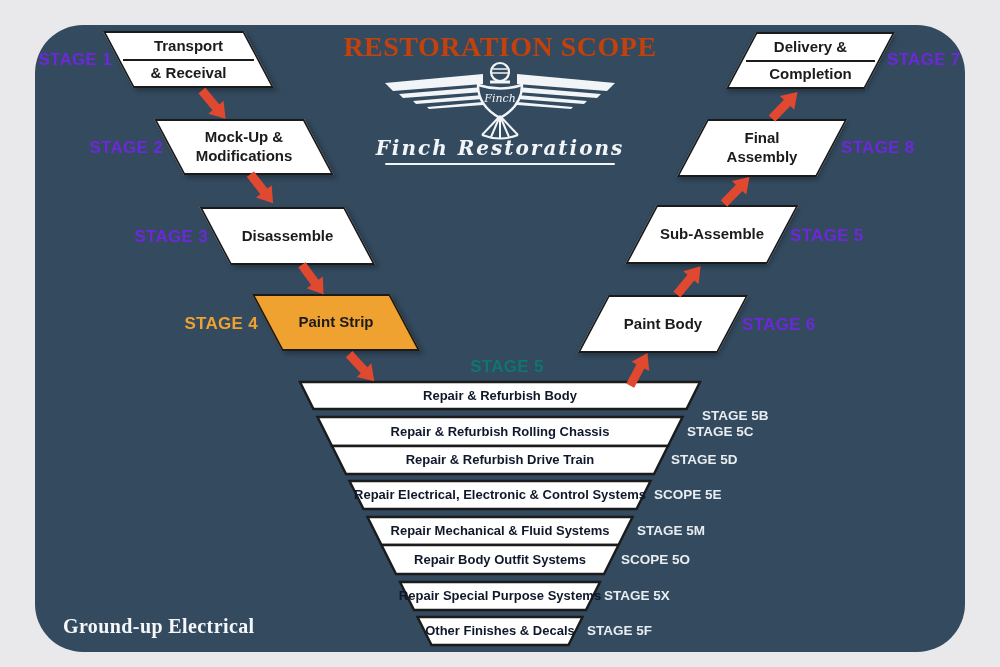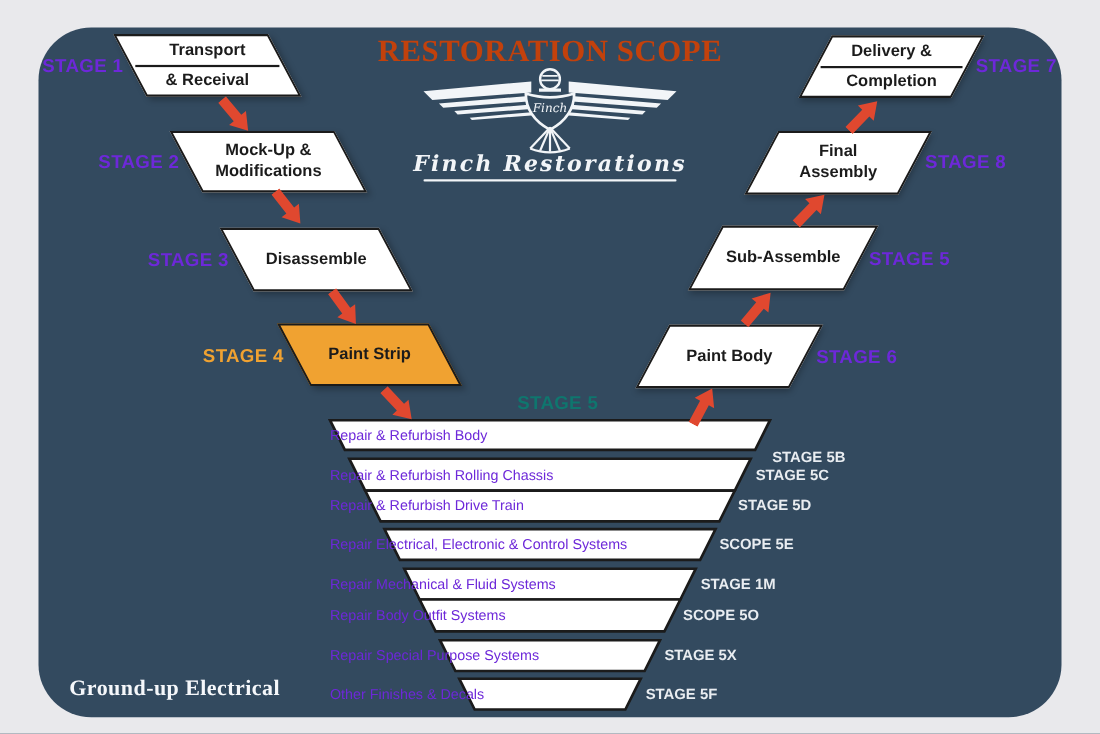--- a/index.html
+++ b/index.html
@@ -35,22 +35,22 @@
     letter-spacing:0.3px;white-space:nowrap;
   }
   .align-r{text-align:right;}
   .stage-label.hl-text{color:#F0A231;}
   
   .funnel-heading{
     position:absolute;left:407px;top:357px;width:200px;text-align:center;
     font-weight:bold;font-size:17px;color:#0f766e;letter-spacing:0.3px;
   }
   .row-title{
-    position:absolute;left:300px;width:400px;
-    font-weight:normal;font-size:13px;color:#6d28d9;white-space:nowrap;
+    position:absolute;left:300px;width:400px;text-align:center;
+    font-weight:bold;font-size:13px;color:#0f172a;white-space:nowrap;
   }
   .row-label{
     position:absolute;font-weight:bold;font-size:13.5px;color:#E9EDF1;white-space:nowrap;
   }
   
   .arrow{position:absolute;width:38px;height:22px;}
   
   .main-title{
     position:absolute;left:300px;top:31px;width:400px;text-align:center;
     font-family:"Liberation Serif",serif;font-weight:bold;font-size:28px;
@@ -195,21 +195,21 @@
 <div class="row-title" style="top:487px;">Repair Electrical, Electronic &amp; Control Systems</div>
 <div class="row-title" style="top:523px;">Repair Mechanical &amp; Fluid Systems</div>
 <div class="row-title" style="top:552px;">Repair Body Outfit Systems</div>
 <div class="row-title" style="top:588px;">Repair Special Purpose Systems</div>
 <div class="row-title" style="top:623px;">Other Finishes &amp; Decals</div>
 
 <div class="row-label" style="left:702px;top:408px;">STAGE 5B</div>
 <div class="row-label" style="left:687px;top:424px;">STAGE 5C</div>
 <div class="row-label" style="left:671px;top:452px;">STAGE 5D</div>
 <div class="row-label" style="left:654px;top:487px;">SCOPE 5E</div>
-<div class="row-label" style="left:637px;top:523px;">STAGE 1M</div>
+<div class="row-label" style="left:637px;top:523px;">STAGE 5M</div>
 <div class="row-label" style="left:621px;top:552px;">SCOPE 5O</div>
 <div class="row-label" style="left:604px;top:588px;">STAGE 5X</div>
 <div class="row-label" style="left:587px;top:623px;">STAGE 5F</div>
 
 <div class="arrow" style="left:195px;top:94px;transform:rotate(50deg);">
   <svg width="38" height="22" viewBox="0 0 38 22">
       <polygon points="0,6.5 22,6.5 22,1 37,11 22,21 22,15.5 0,15.5" fill="#E0482F"></polygon>
     </svg>
 </div>
 <div class="arrow" style="left:243px;top:178px;transform:rotate(52deg);">

